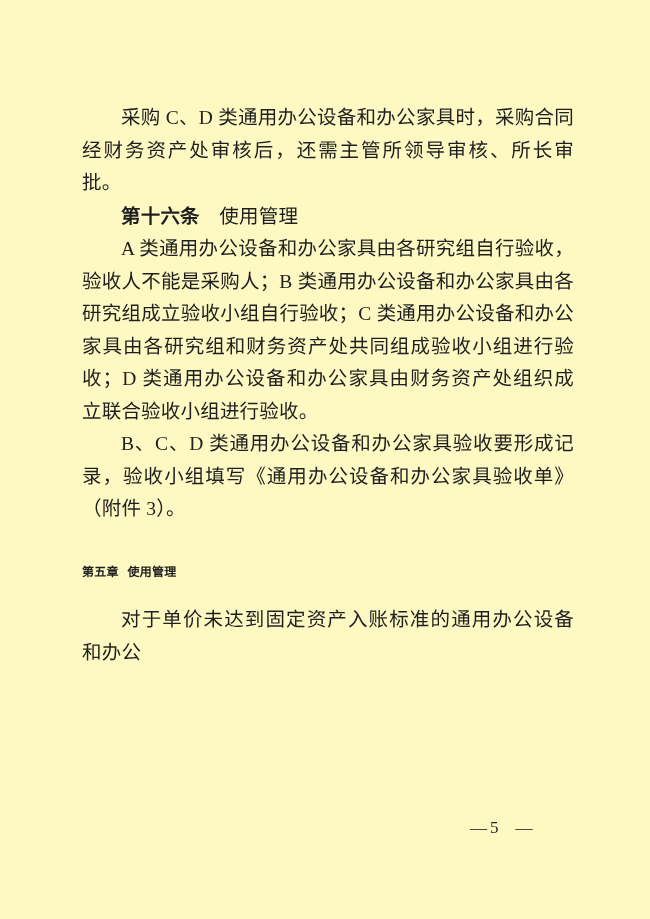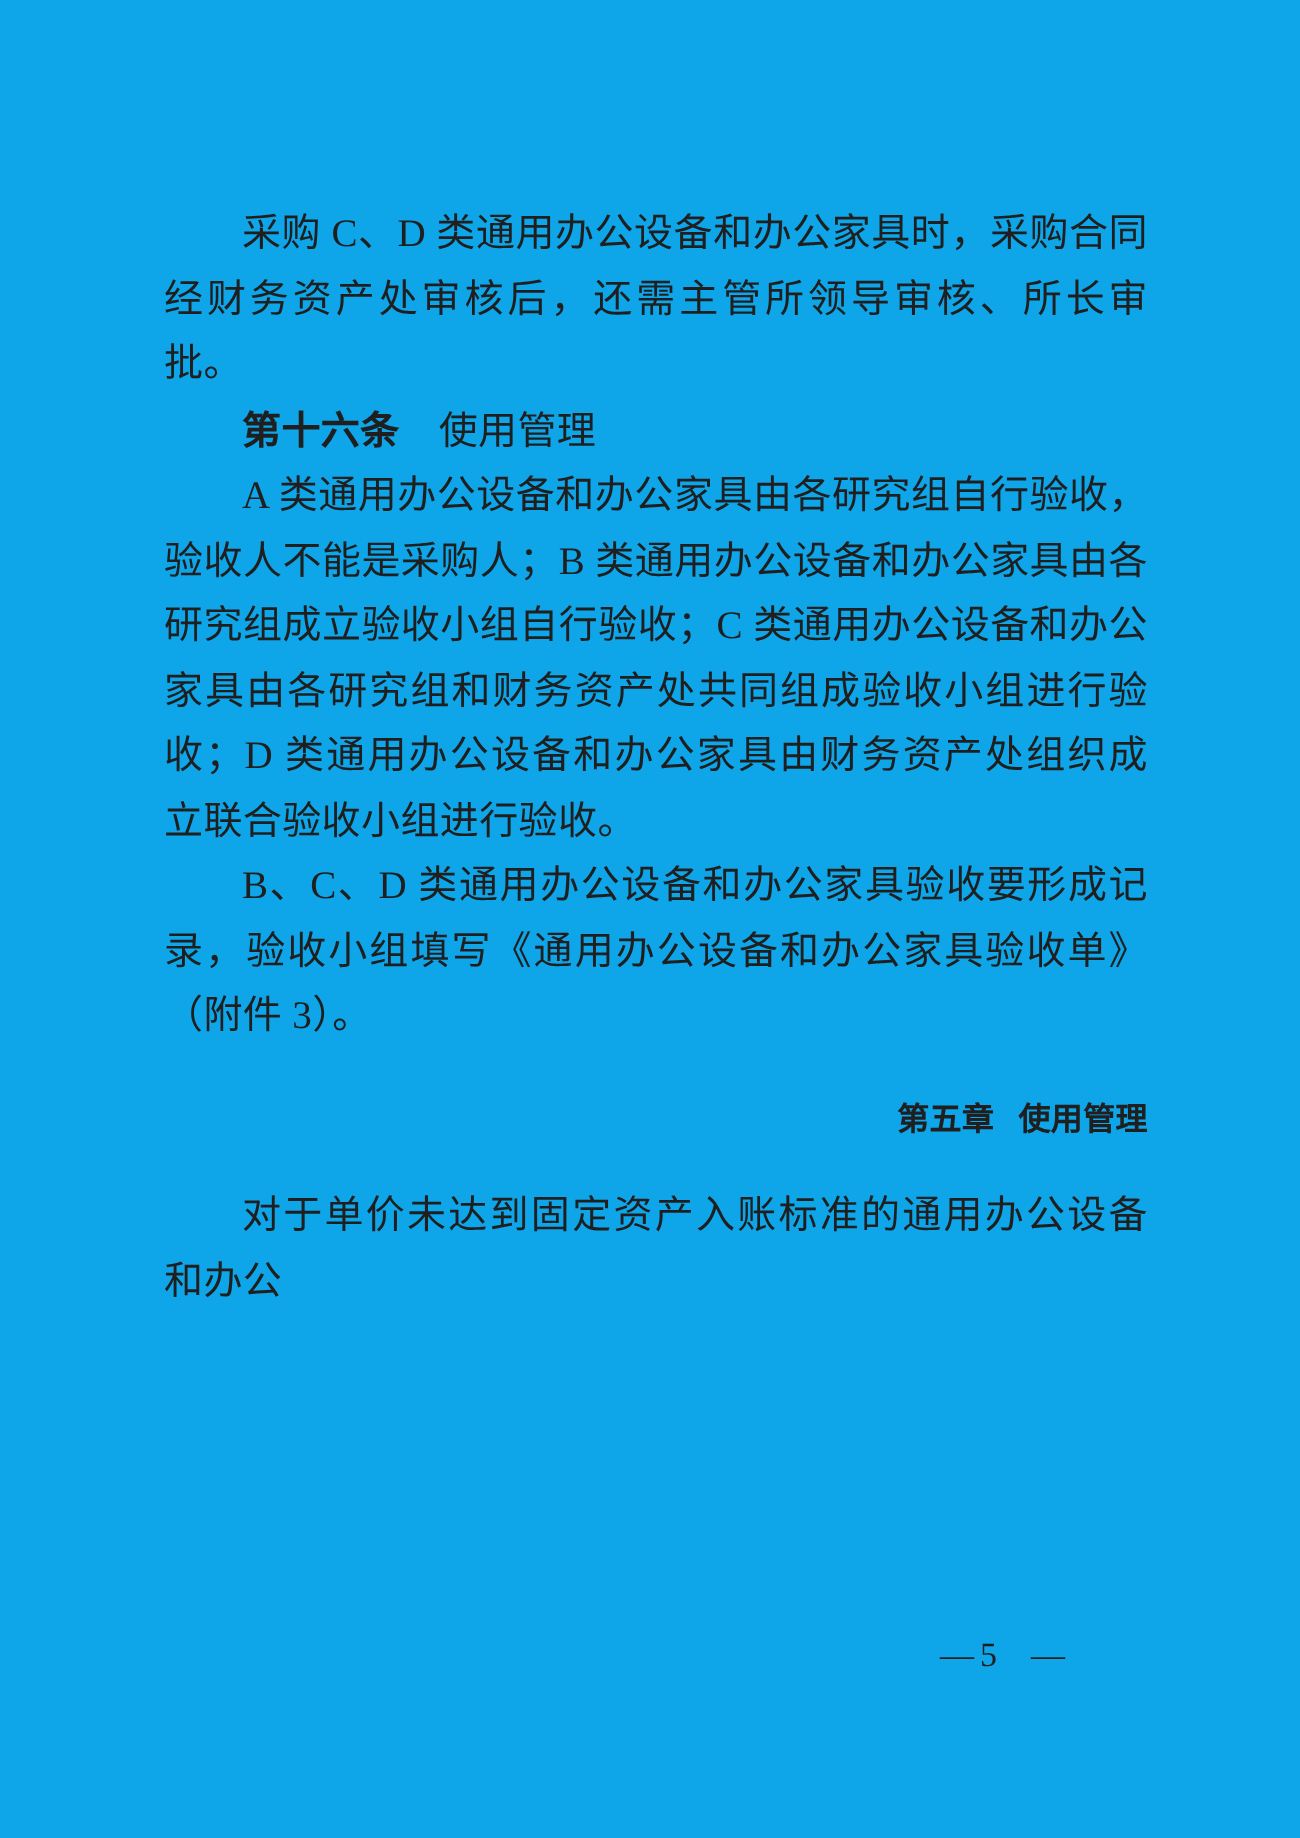--- a/index.html
+++ b/index.html
@@ -4,21 +4,21 @@
 <style>
   html, body {
     margin: 0;
     padding: 0;
     background: #ffffff;
   }
   .page {
     position: relative;
     width: 650px;
     height: 919px;
-    background: #0ea5e9;
+    background: #fef9c3;
     color: #1f1f1f;
     overflow: hidden;
   }
   .content {
     position: absolute;
     left: 82px;
     top: 102px;
     width: 492px;
     font-family: "Liberation Serif", "DejaVu Serif", serif;
     font-size: 19.5px;
@@ -32,24 +32,24 @@
   }
   .article-label {
     font-weight: 700;
     font-family: Liberation Sans, sans-serif;
     margin-right: 1em;
   }
   .article-label.wide {
     margin-right: 1.4em;
   }
   .chapter {
-    margin: 19px 0 16px 0;
-    text-align: right;
+    margin: 30px 0 16px 0;
+    text-align: left;
     text-indent: 0;
-    font-size: 16px;
+    font-size: 12px;
     font-weight: 700;
     font-family: "Liberation Sans", "DejaVu Sans", sans-serif;
     line-height: 32.5px;
   }
   .chapter .chapter-title {
     margin-left: 0.75em;
   }
   .footer {
     position: absolute;
     top: 818px;

